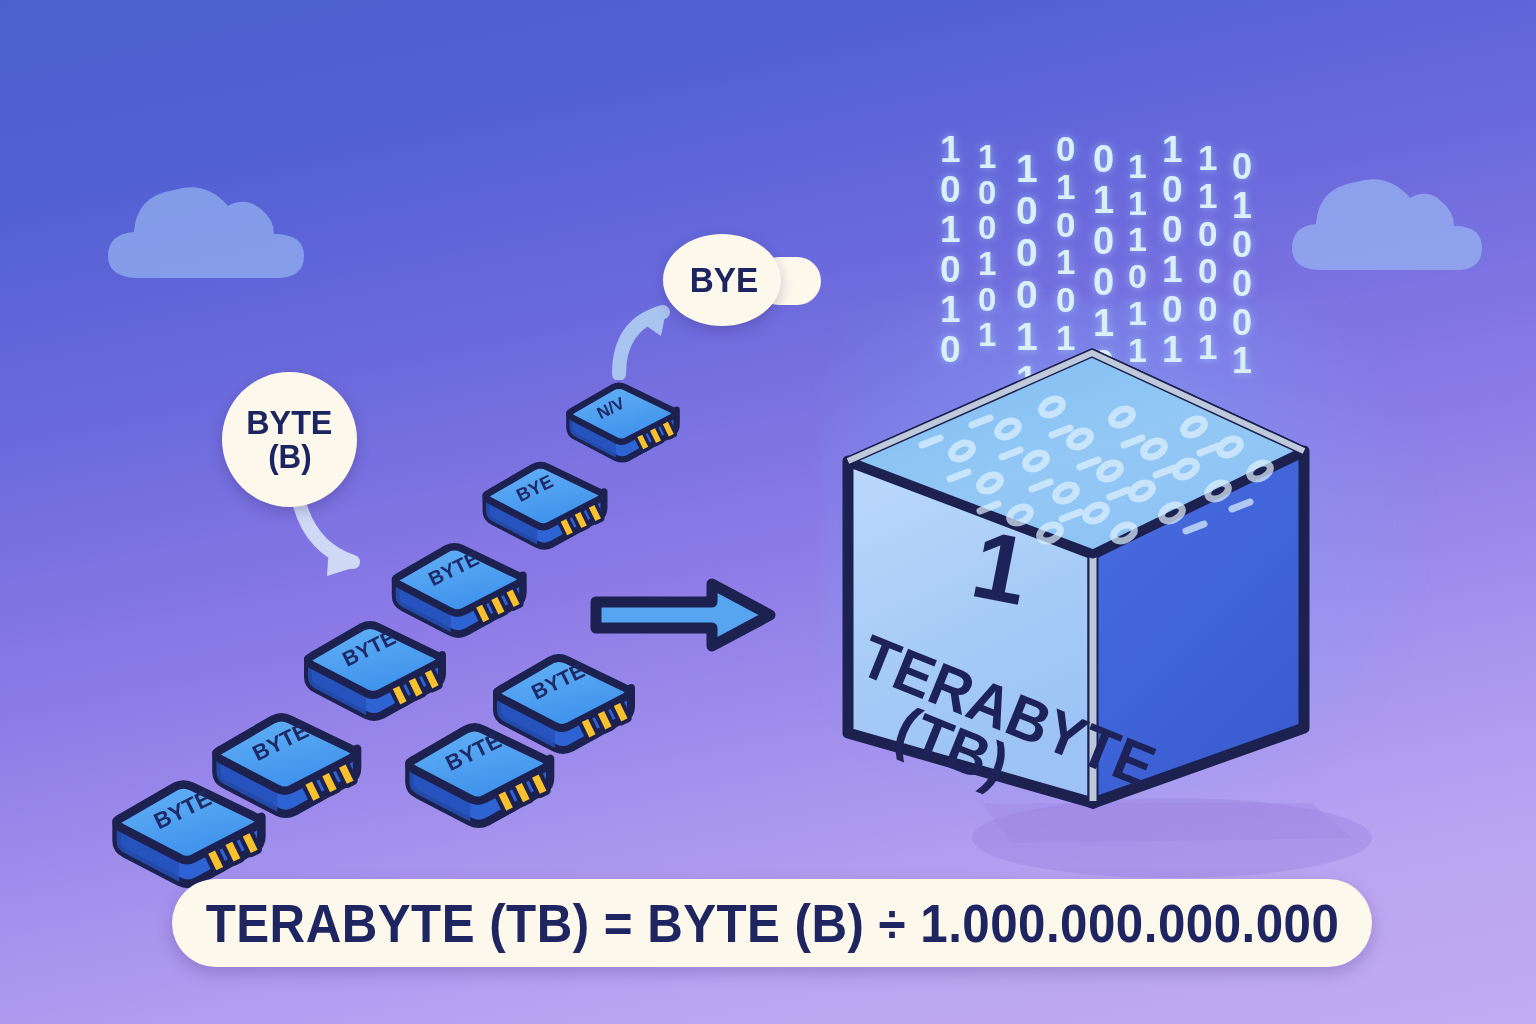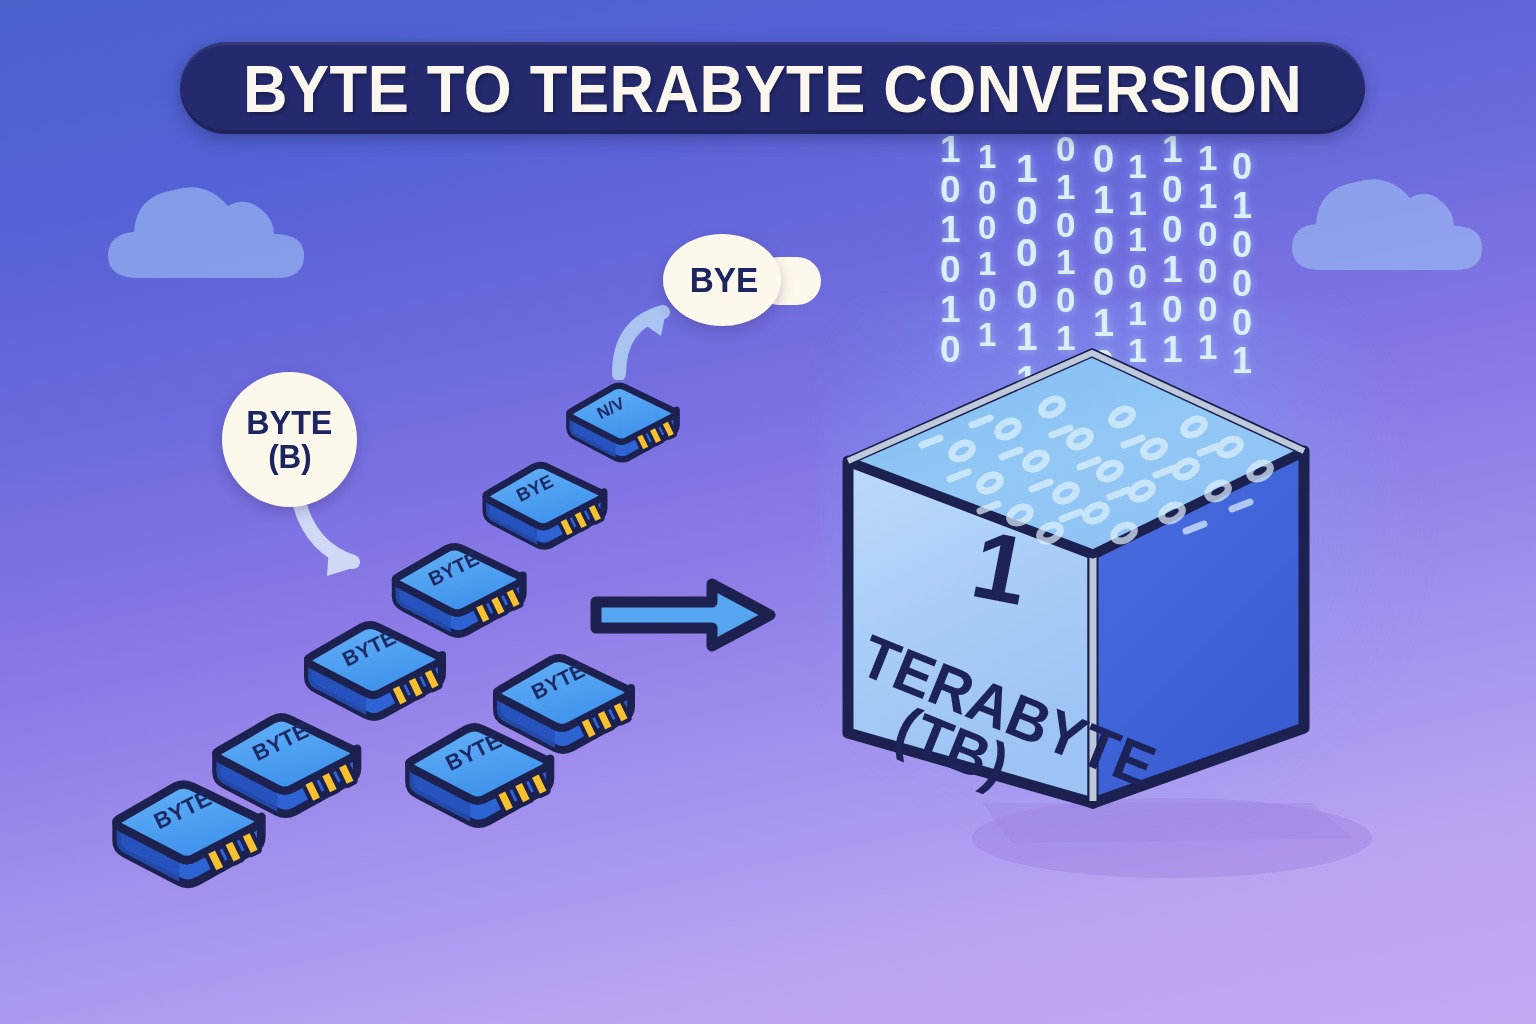--- a/index.html
+++ b/index.html
@@ -260,23 +260,20 @@
       <div class="bincol" style="left: 302px; font-size: 36px; color: rgb(217, 240, 251); top: 18px;">
         <span>0</span>
         <span>1</span>
         <span>0</span>
         <span>0</span>
         <span>0</span>
         <span>1</span>
       </div>
     </div>
 
-  <div id="title-banner">
-    <div id="title-text">BYTE TO TERABYTE CONVERSION</div>
-  </div>
 
   <div id="cube">
     <svg width="580" height="545" viewBox="0 0 580 545">
       <defs>
         <linearGradient id="frontGrad" x1="0" y1="0" x2="0.35" y2="1">
           <stop offset="0%" stop-color="#bcd9fb"></stop>
           <stop offset="55%" stop-color="#a8ccf7"></stop>
           <stop offset="100%" stop-color="#9cc3f4"></stop>
         </linearGradient>
         <linearGradient id="sideGrad" x1="0" y1="0" x2="0.6" y2="1">
@@ -577,14 +574,17 @@
     <span>BYTE</span>
     <span class="sub">(B)</span>
   </div>
 
   <div id="bye-bubble">
     <div class="blob-tail"></div>
     <div class="blob-main"></div>
     <div id="bye-label">BYE</div>
   </div>
 
+  <div id="formula-bar">
+    <div id="formula-text">TERABYTE (TB) =  BYTE (B) ÷ 1.000.000.000.000</div>
+  </div>
 
 </div>
 
 </body></html>

